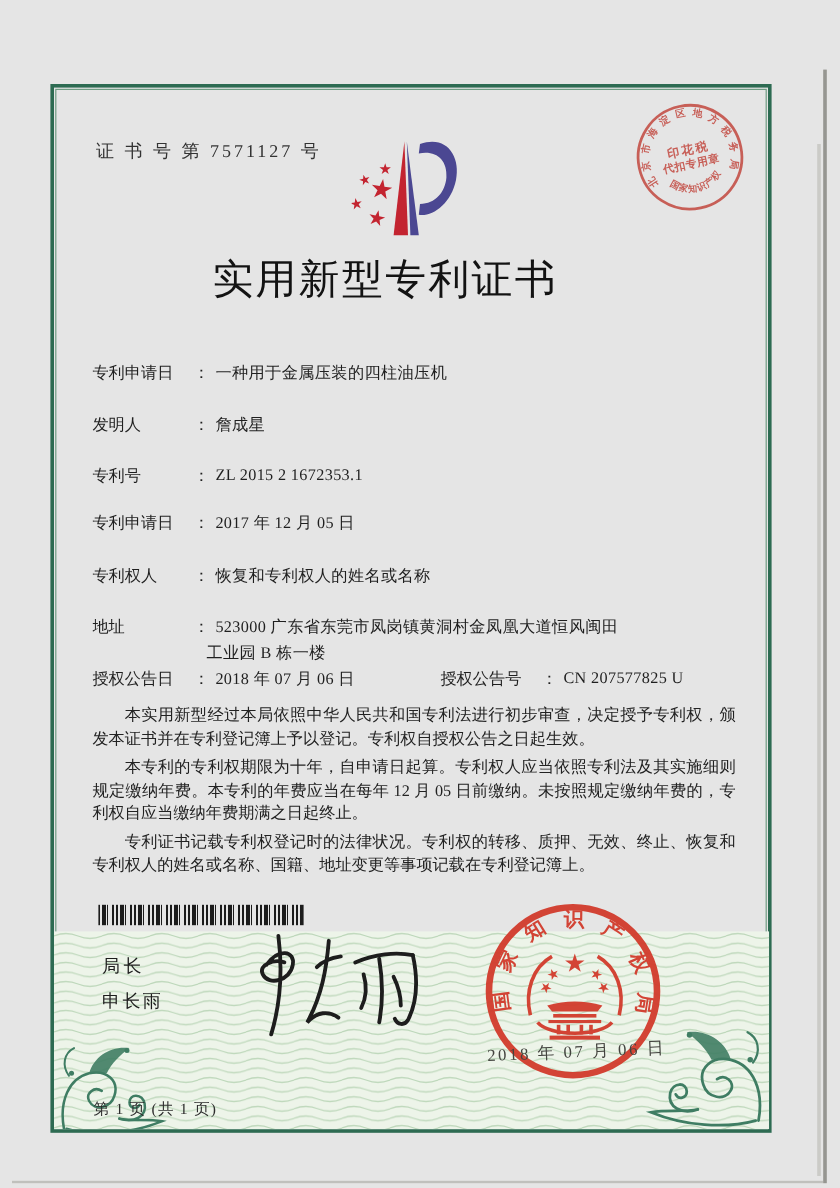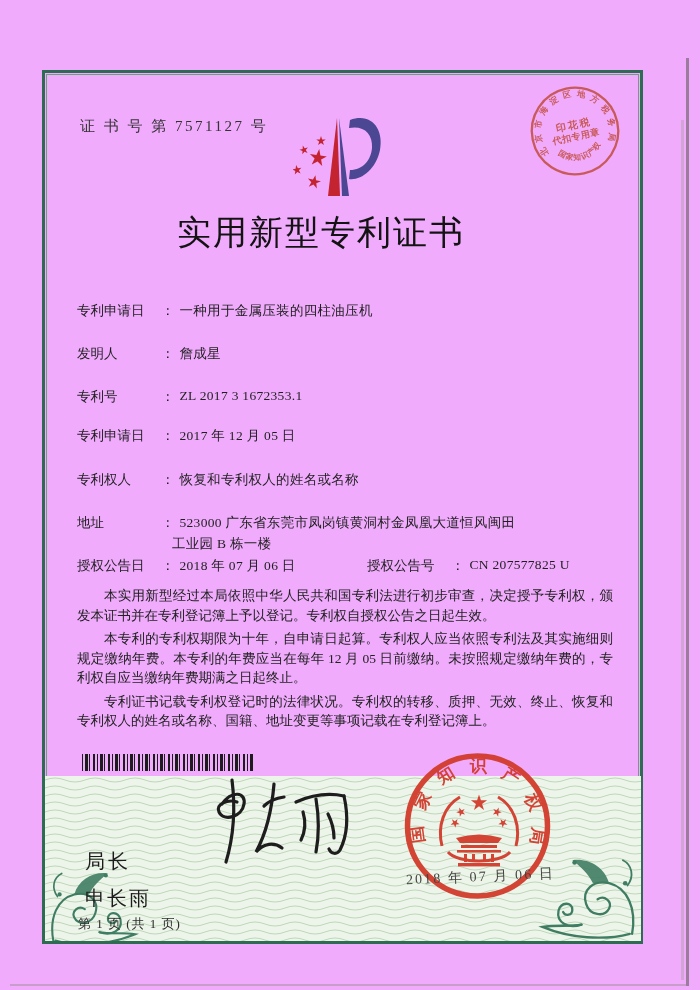--- a/index.html
+++ b/index.html
@@ -2,21 +2,21 @@
 <html><head>
 <meta charset="utf-8">
 <style>
   html,body{margin:0;padding:0;}
   body{
     width:700px;height:990px;position:relative;overflow:hidden;
     background:#ffffff;
     font-family:"Liberation Serif","DejaVu Serif",serif;
     color:#2a2a2a;
   }
-  .page{position:absolute;inset:0;background:#f0abfc;}
+  .page{position:absolute;inset:0;background:#e5e5e5;}
   
   .edge-right{position:absolute;left:686px;top:58px;width:3px;height:928px;background:#55554c;opacity:.55;}
   .edge-right-soft{position:absolute;left:681px;top:120px;width:3px;height:860px;background:#9a9a90;opacity:.35;}
   .edge-bottom{position:absolute;left:10px;top:984px;width:676px;height:2px;background:#8a8a80;opacity:.4;}
 
   
   .frame{position:absolute;left:42px;top:70px;width:601px;height:874px;
     border:3px solid #2d6b52;box-sizing:border-box;}
   .frame::before{content:"";position:absolute;inset:1px;border:1px solid #6f9c83;}
 
@@ -42,21 +42,21 @@
 
   .barcode{position:absolute;left:82px;top:754px;width:171px;height:17px;
     background:repeating-linear-gradient(90deg,
       #1c1c1c 0 1px,transparent 1px 3px,
       #1c1c1c 3px 6px,transparent 6px 7px,
       #1c1c1c 7px 8px,transparent 8px 11px,
       #1c1c1c 11px 13px,transparent 13px 15px);}
 
   .band{position:absolute;left:45px;top:776px;width:596px;height:165px;}
 
-  .officer{position:absolute;left:85px;top:848px;font-size:20px;letter-spacing:3px;color:#1c1c1c;
+  .officer{position:absolute;left:85px;top:796px;font-size:15px;letter-spacing:3px;color:#1c1c1c;
     font-family:Liberation Mono, monospace;}
   .officer .name{margin-top:10px;letter-spacing:2px;}
 
   .signature{position:absolute;left:192px;top:772px;width:168px;height:98px;}
 
   .stamp-wrap{position:absolute;left:527px;top:83px;width:96px;height:96px;transform:rotate(-12deg);opacity:.92;}
   .seal-wrap{position:absolute;left:396px;top:748px;width:168px;height:158px;opacity:.95;}
 
   .footer{position:absolute;left:42px;top:915px;width:600px;text-align:left;
     font-size:13px;letter-spacing:1px;color:#2d2d2d;padding-left:36px;}
@@ -110,21 +110,21 @@
 
   <div class="title">实用新型专利证书</div>
 
   <div class="frow" style="top:302px">
     <span class="flabel">专利申请日</span><span class="fcolon">：</span><span class="fvalue">一种用于金属压装的四柱油压机</span>
   </div>
   <div class="frow" style="top:345px">
     <span class="flabel">发明人</span><span class="fcolon">：</span><span class="fvalue">詹成星</span>
   </div>
   <div class="frow" style="top:388px">
-    <span class="flabel">专利号</span><span class="fcolon">：</span><span class="fvalue">ZL 2017 3 1672353.1</span>
+    <span class="flabel">专利号</span><span class="fcolon">：</span><span class="fvalue">ZL 2015 2 1672353.1</span>
   </div>
   <div class="frow" style="top:427px">
     <span class="flabel">专利申请日</span><span class="fcolon">：</span><span class="fvalue">2017 年 12 月 05 日</span>
   </div>
   <div class="frow" style="top:471px">
     <span class="flabel">专利权人</span><span class="fcolon">：</span><span class="fvalue">恢复和专利权人的姓名或名称</span>
   </div>
   <div class="frow" style="top:514px">
     <span class="flabel">地址</span><span class="fcolon">：</span><span class="fvalue">523000 广东省东莞市凤岗镇黄洞村金凤凰大道恒风闽田</span>
   </div>

